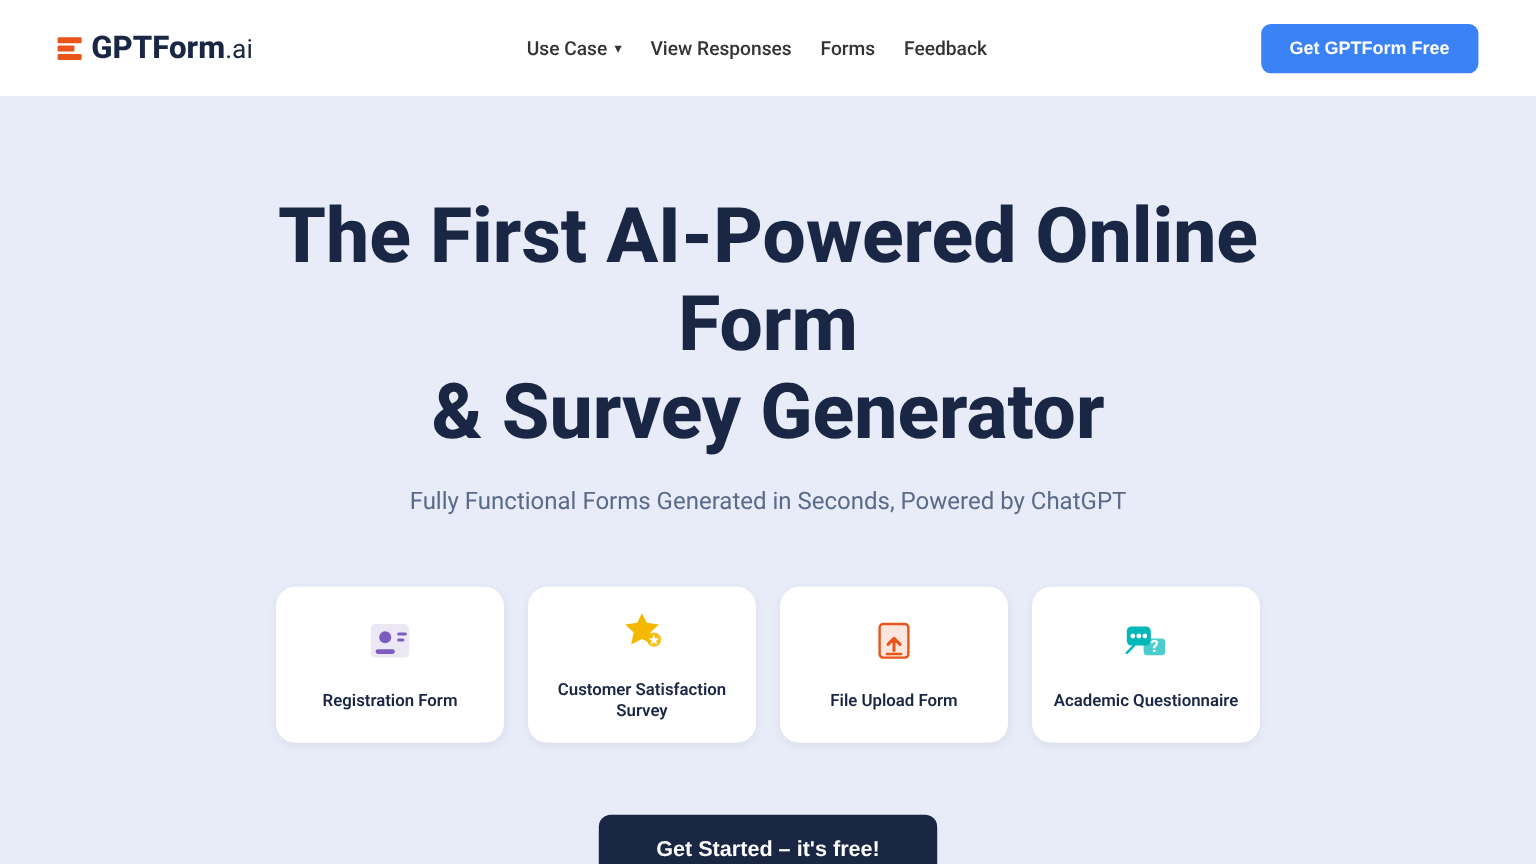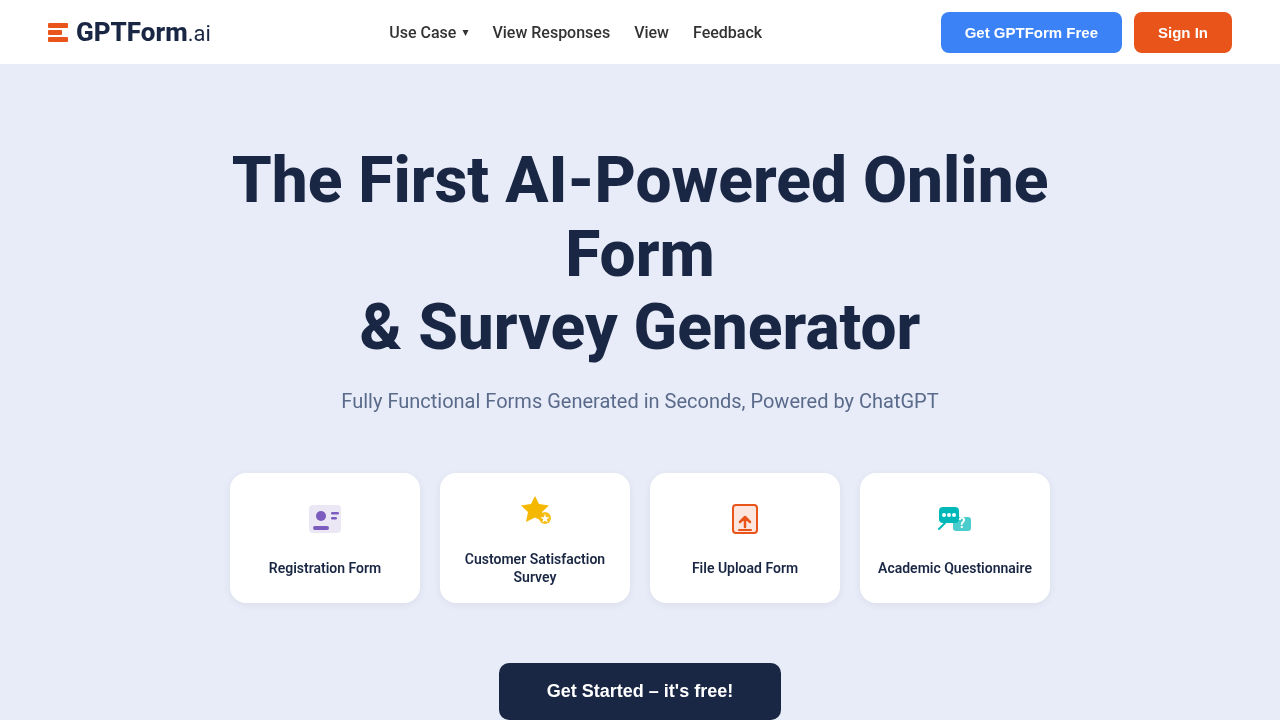--- a/index.html
+++ b/index.html
@@ -15,21 +15,21 @@
       width: 1280px;
     }
 
     
     .navbar {
       background-color: #ffffff;
       display: flex;
       align-items: center;
       justify-content: space-between;
       padding: 0 48px;
-      height: 64px;
+      height: 80px;
       box-shadow: 0 1px 3px rgba(0,0,0,0.08);
     }
 
     .navbar-logo {
       display: flex;
       align-items: center;
       gap: 4px;
       text-decoration: none;
     }
 
@@ -241,27 +241,26 @@
       <span></span>
     </div>
     <span class="logo-text">
       <span class="gpt">GPT</span><span class="form">Form</span><span class="ai">.ai</span>
     </span>
   </a>
 
   <div class="navbar-nav">
     <a class="nav-link dropdown" href="#">Use Case</a>
     <a class="nav-link" href="#">View Responses</a>
-    <a class="nav-link" href="#">View</a>
+    <a class="nav-link" href="#">Forms</a>
     <a class="nav-link" href="#">Feedback</a>
   </div>
 
   <div class="navbar-actions">
     <button class="btn-get-free">Get GPTForm Free</button>
-    <button class="btn-sign-in">Sign In</button>
   </div>
 </nav>
 
 <section class="hero">
   <h1 class="hero-title">
     <span>The First AI-Powered Online Form</span><br>
     <span>&amp; Survey Generator</span>
   </h1>
   <p class="hero-subtitle">Fully Functional Forms Generated in Seconds, Powered by ChatGPT</p>
 

